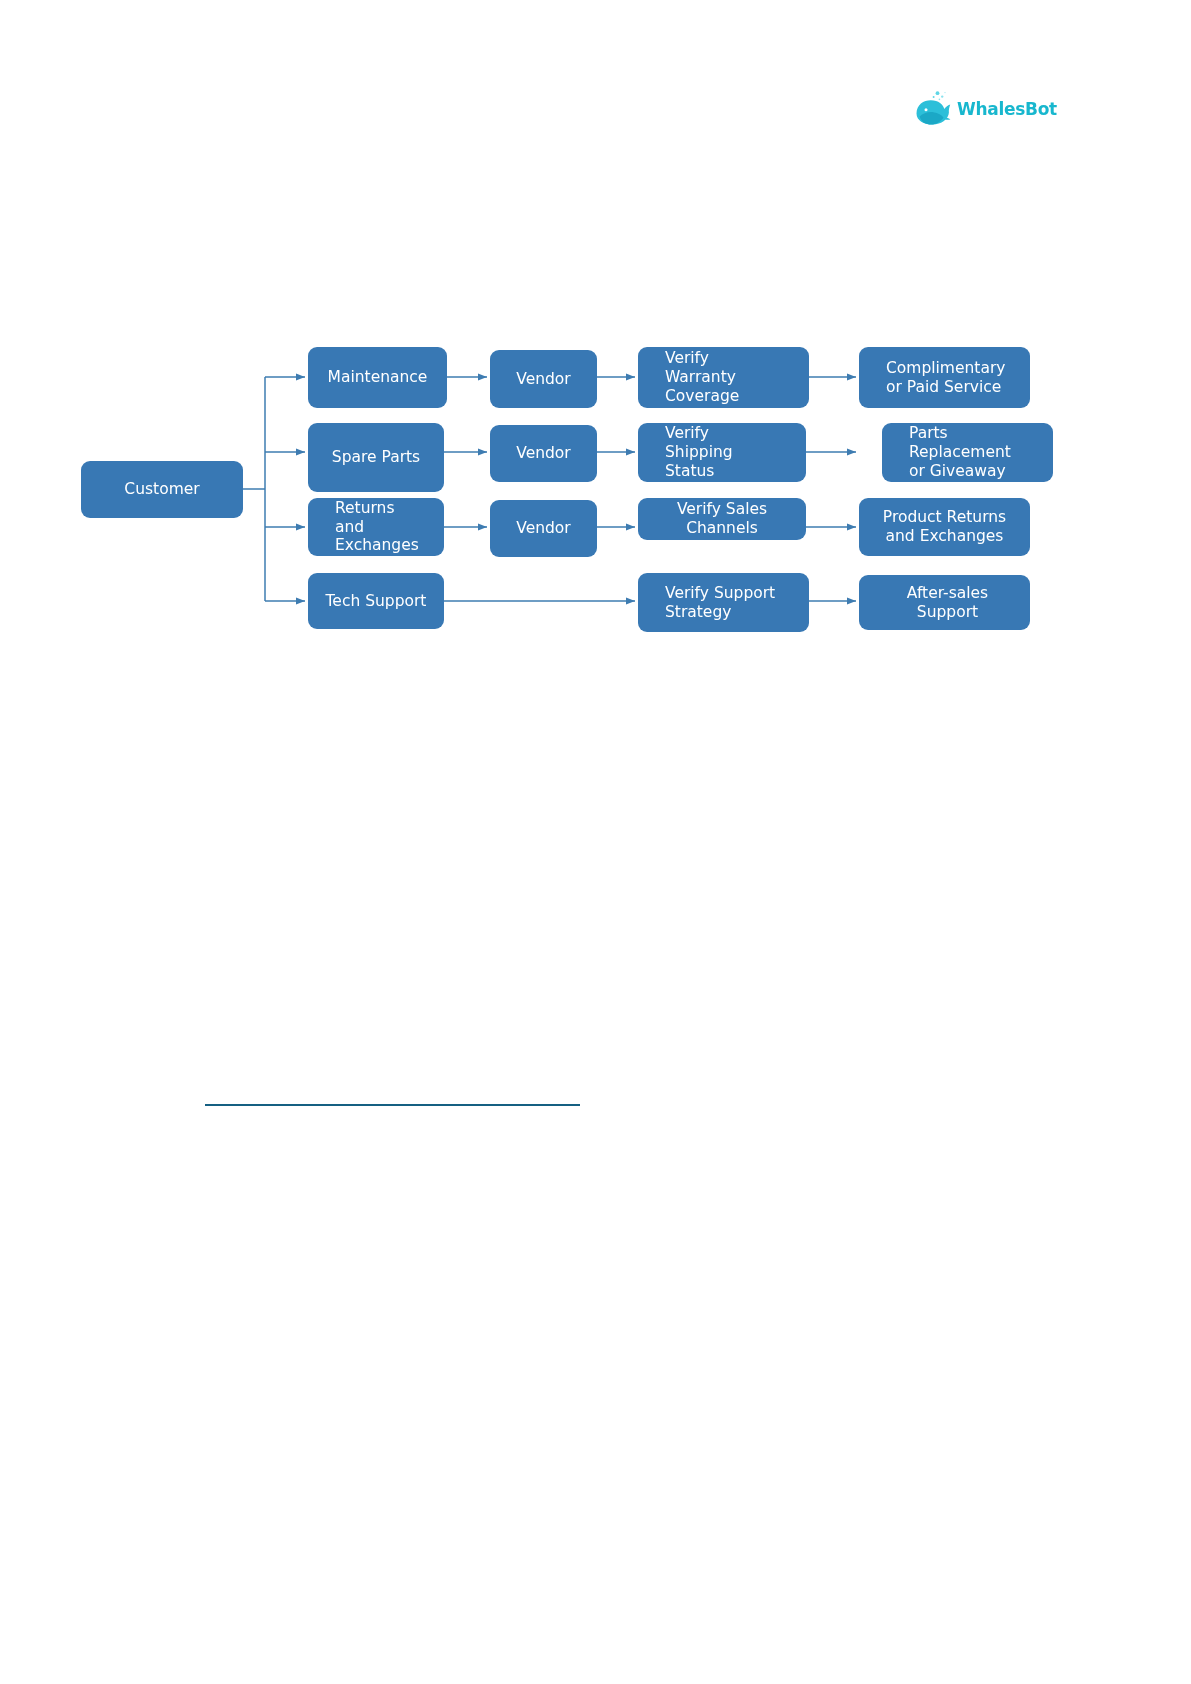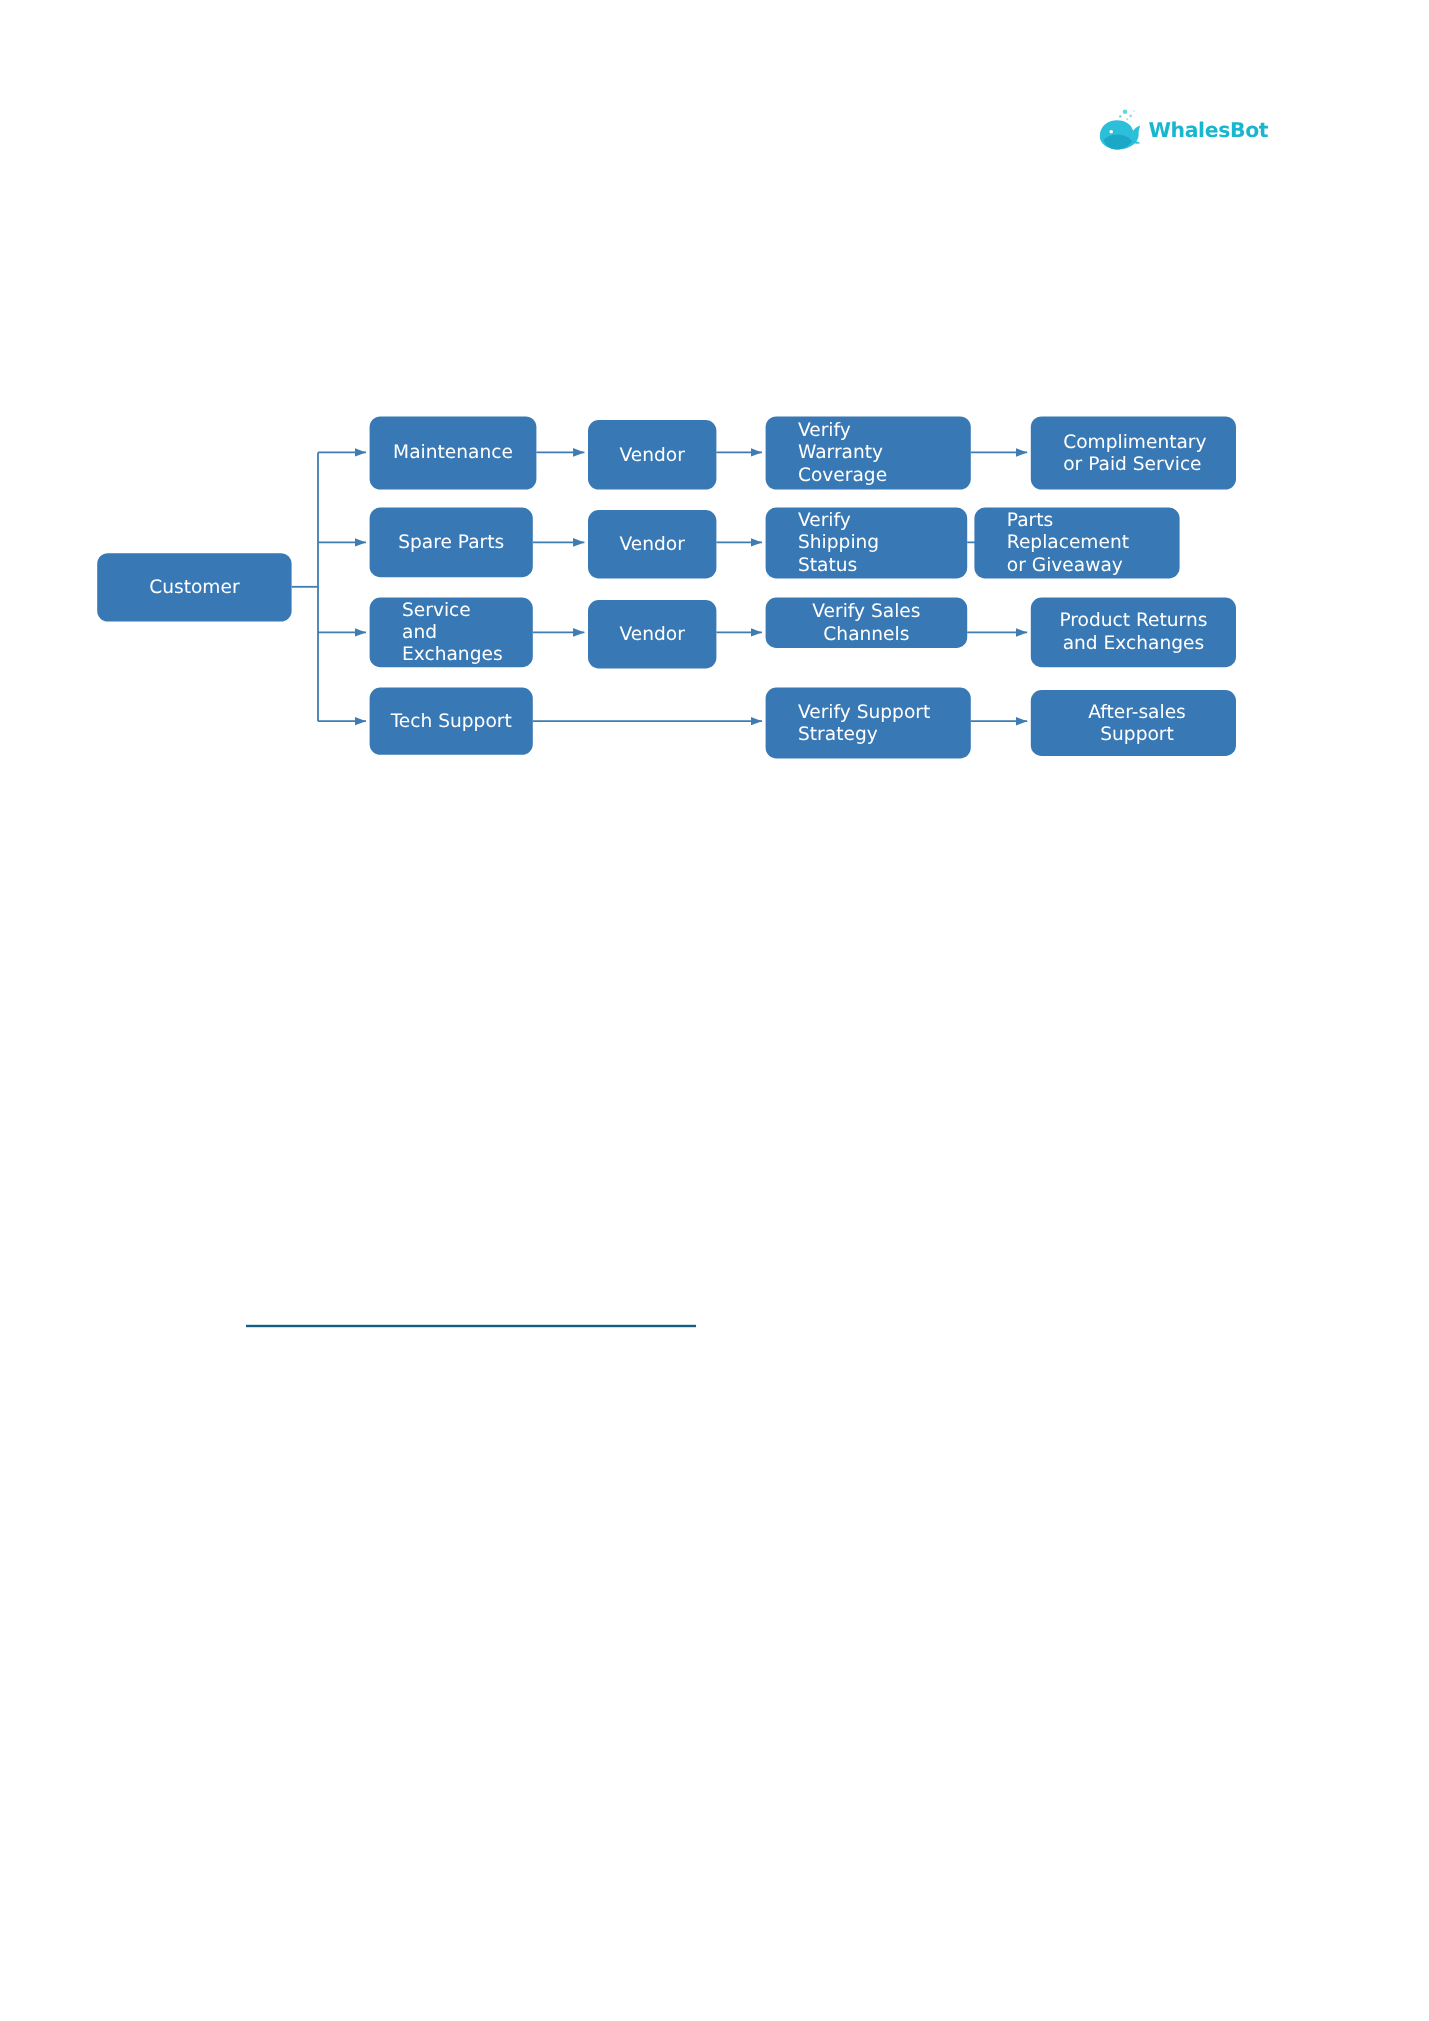--- a/index.html
+++ b/index.html
@@ -103,25 +103,25 @@
 
   <div class="chart">
 
     <div class="node center" style="left:81px;top:461px;width:162px;height:57px;">
       <span>Customer</span>
     </div>
 
     <div class="node center" style="left:308px;top:347px;width:139px;height:61px;">
       <span>Maintenance</span>
     </div>
-    <div class="node center" style="left:308px;top:423px;width:136px;height:58px;justify-content:flex-end;">
+    <div class="node center" style="left:308px;top:423px;width:136px;height:69px;justify-content:flex-end;">
       <span>Spare Parts</span>
     </div>
     <div class="node left" style="left:308px;top:498px;width:136px;height:58px;">
-      <span>Service and Exchanges</span>
+      <span>Returns and Exchanges</span>
     </div>
     <div class="node center" style="left:308px;top:573px;width:136px;height:56px;">
       <span>Tech Support</span>
     </div>
 
     <div class="node center" style="left:490px;top:350px;width:107px;height:58px;">
       <span>Vendor</span>
     </div>
     <div class="node center" style="left:490px;top:425px;width:107px;height:57px;">
       <span>Vendor</span>
@@ -139,21 +139,21 @@
     <div class="node center" style="left:638px;top:498px;width:168px;height:42px;">
       <span>Verify Sales Channels</span>
     </div>
     <div class="node left" style="left:638px;top:573px;width:171px;height:59px;">
       <span>Verify Support Strategy</span>
     </div>
 
     <div class="node left" style="left:859px;top:347px;width:171px;height:61px;">
       <span>Complimentary or Paid Service</span>
     </div>
-    <div class="node left" style="left:812px;top:423px;width:171px;height:59px;">
+    <div class="node left" style="left:882px;top:423px;width:171px;height:59px;">
       <span>Parts Replacement or Giveaway</span>
     </div>
     <div class="node center" style="left:859px;top:498px;width:171px;height:58px;">
       <span>Product Returns and Exchanges</span>
     </div>
     <div class="node center" style="left:859px;top:575px;width:171px;height:55px;padding-left:16px;">
       <span>After-sales Support</span>
     </div>
 
   </div>

